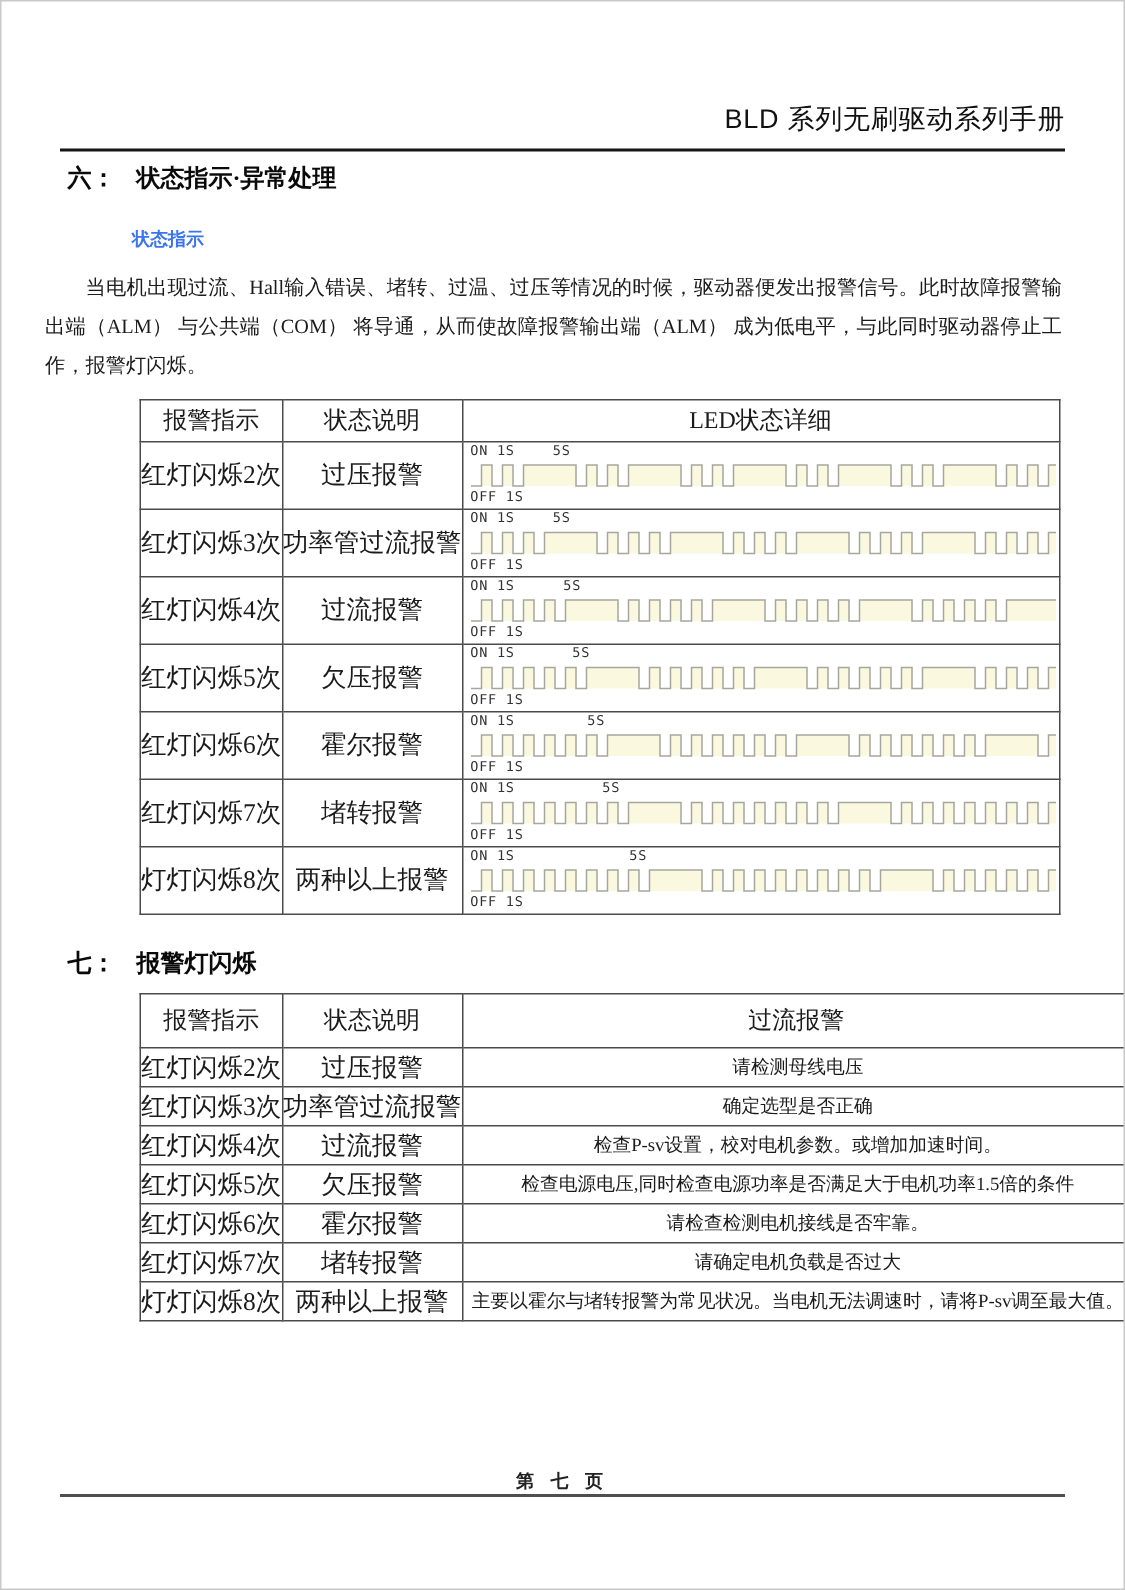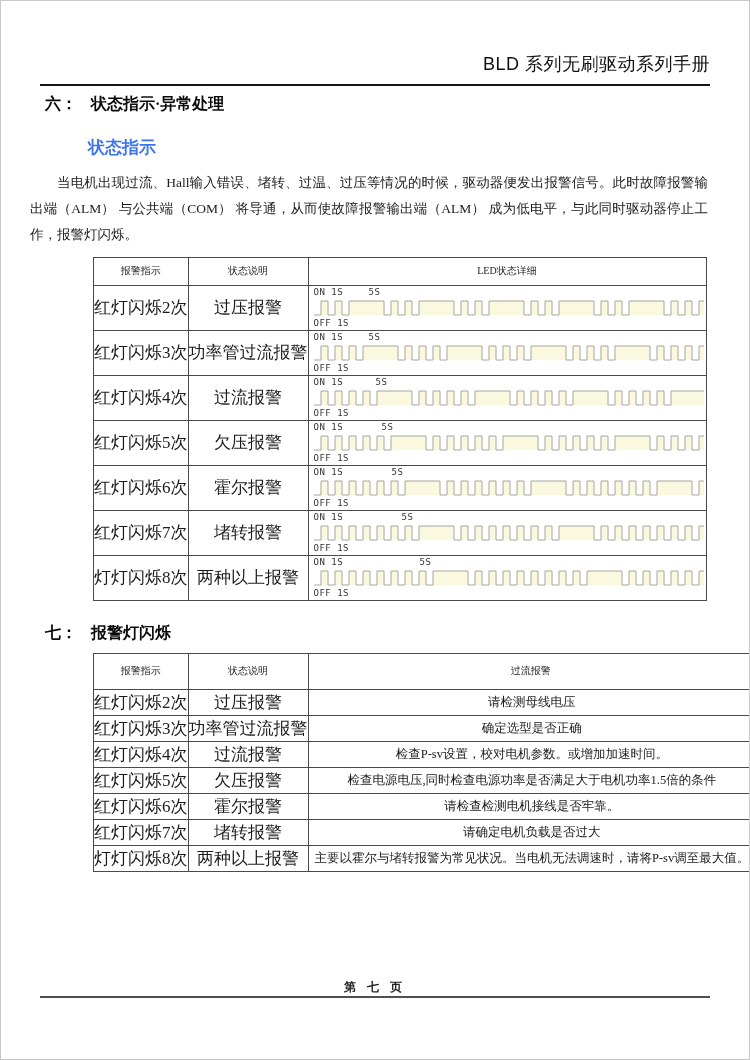--- a/index.html
+++ b/index.html
@@ -4,46 +4,46 @@
 <style>
   html,body{margin:0;padding:0;}
   body{
     width:750px;height:1060px;position:relative;background:#ffffff;
     font-family:"Liberation Serif","DejaVu Serif",serif;color:#1b1b1b;
     overflow:hidden;
   }
   .page-frame{position:absolute;inset:0;border:1px solid #c9c9c9;box-sizing:border-box;pointer-events:none;}
 
   
-  .doc-header{padding-top:52px;margin:0 40px;}
+  .doc-header{padding-top:67px;margin:0 40px;}
   .header-title{
     text-align:right;font-family:"Liberation Sans","DejaVu Sans",sans-serif;
     font-size:18px;font-weight:500;letter-spacing:.5px;color:#111;
   }
   .header-rule{border-bottom:2px solid #151515;margin-top:8px;}
 
   
   .sec-heading{
     margin:8px 0 0 45px;font-family:Liberation Serif, serif;
     font-size:16px;font-weight:bold;color:#0a0a0a;
   }
   .sec-heading .sec-title{margin-left:14px;}
   .subsection-title{
     margin:21px 0 0 88px;font-family:"Liberation Sans","DejaVu Sans",sans-serif;
-    font-size:17px;font-weight:bold;
+    font-size:12px;font-weight:bold;
   }
   .intro-para{
     margin:11px 42px 0 30px;font-size:13.5px;line-height:1.92;
     text-indent:2em;text-align:justify;
   }
 
   
   table{border-collapse:collapse;table-layout:fixed;margin:9px 0 0 93px;}
   th,td{border:1px solid #4a4a4a;box-sizing:border-box;}
-  th{font-weight:normal;font-size:10px;text-align:center;}
+  th{font-weight:normal;font-size:16px;text-align:center;}
   .col-ind{width:80px;}
   .col-sta{width:88px;}
   .col-led{width:398px;}
   .t1 th{height:28px;}
   .t1 td{height:44px;padding:0;}
   .t2 th{height:36px;}
   .t2 td{height:26px;padding:0;}
   td.c1,td.c2{text-align:center;font-size:17px;white-space:nowrap;overflow:hidden;}
   .t2 td.c3{text-align:center;font-size:12.5px;padding:0 4px 0 6px;white-space:nowrap;overflow:hidden;}
 

